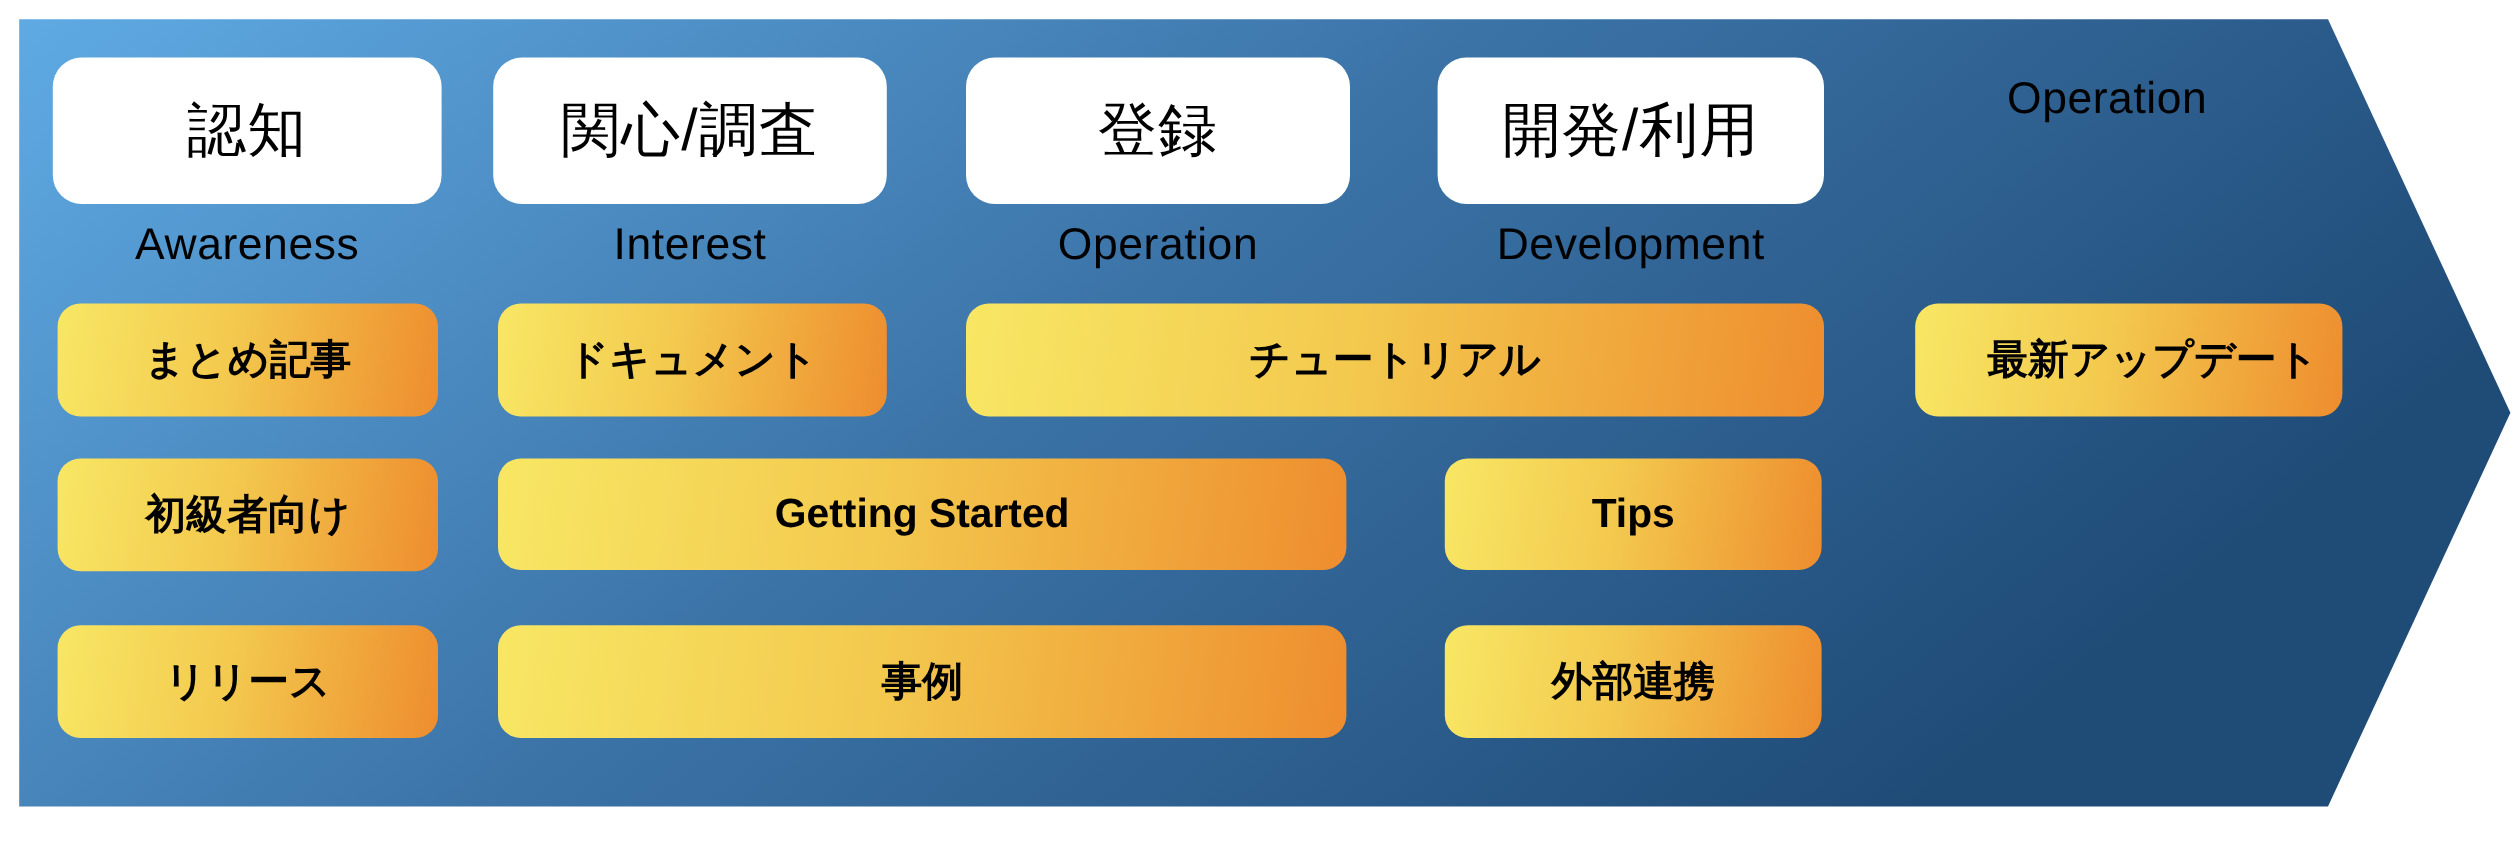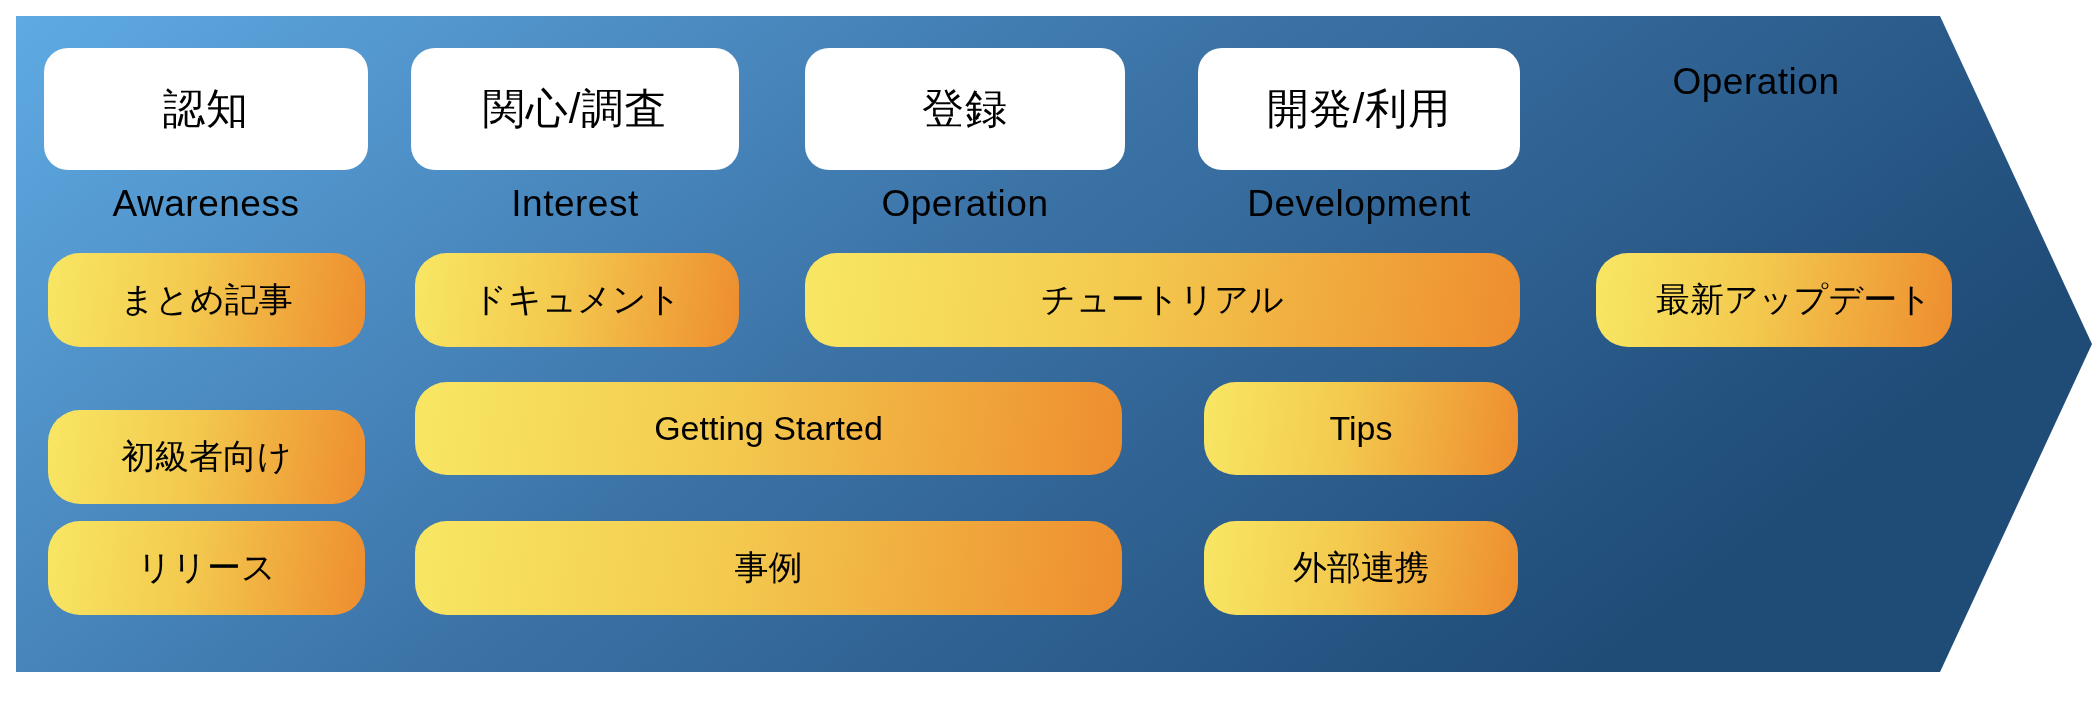--- a/index.html
+++ b/index.html
@@ -4,39 +4,39 @@
 <style>
   html,body{margin:0;padding:0;background:#ffffff;}
   body{font-family:"Liberation Sans","DejaVu Sans",sans-serif;color:#000;}
   .canvas{position:relative;width:2100px;height:702px;background:#ffffff;overflow:hidden;}
   .arrow-svg{position:absolute;left:0;top:0;width:2100px;height:702px;display:block;}
 
   
   .stage{position:absolute;top:48px;text-align:center;}
   .stage-box{height:122px;background:#ffffff;border-radius:24px;
              display:flex;align-items:center;justify-content:center;
-             font-size:42px;font-weight:500;letter-spacing:1px;white-space:nowrap;}
+             font-size:49px;font-weight:500;letter-spacing:1px;white-space:nowrap;}
   .stage-en{margin-top:13px;font-size:37px;font-weight:400;letter-spacing:0.5px;}
   .s1{left:44px;width:324px;}
   .s2{left:411px;width:328px;}
   .s3{left:805px;width:320px;}
   .s4{left:1198px;width:322px;}
   .s5{left:1594px;width:324px;}
   .s5 .stage-box{font-size:46px;}
 
   
-  .obox{position:absolute;height:94px;border-radius:32px;
+  .obox{position:absolute;height:94px;border-radius:19px;
         background:linear-gradient(98deg,#F8E764 0%,#F3C94E 45%,#EE8D2E 100%);
         display:flex;align-items:center;justify-content:center;
-        font-size:34px;font-weight:400;white-space:nowrap;}
+        font-size:34px;font-weight:700;white-space:nowrap;}
   .b-summary        {left:48px;  top:253px;width:317px;}
   .b-document       {left:415px; top:253px;width:324px;}
   .b-tutorial       {left:805px; top:253px;width:715px;}
   .b-updates        {left:1596px;top:253px;width:316px;padding-left:40px;}
-  .b-beginner       {left:48px;  top:382px;width:317px;margin-top:28px;}
+  .b-beginner       {left:48px;  top:382px;width:317px;}
   .b-getting-started{left:415px; top:382px;width:707px;height:93px;}
   .b-tips           {left:1204px;top:382px;width:314px;height:93px;}
   .b-industry       {left:48px;  top:521px;width:317px;}
   .b-case           {left:415px; top:521px;width:707px;}
   .b-external       {left:1204px;top:521px;width:314px;}
 </style>
 </head>
 <body>
 
 <div class="canvas">

